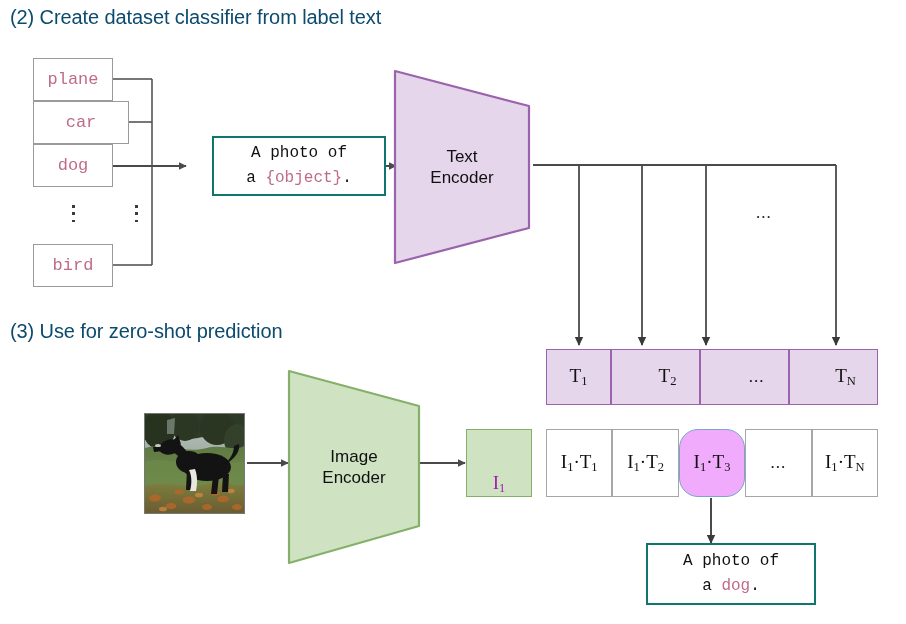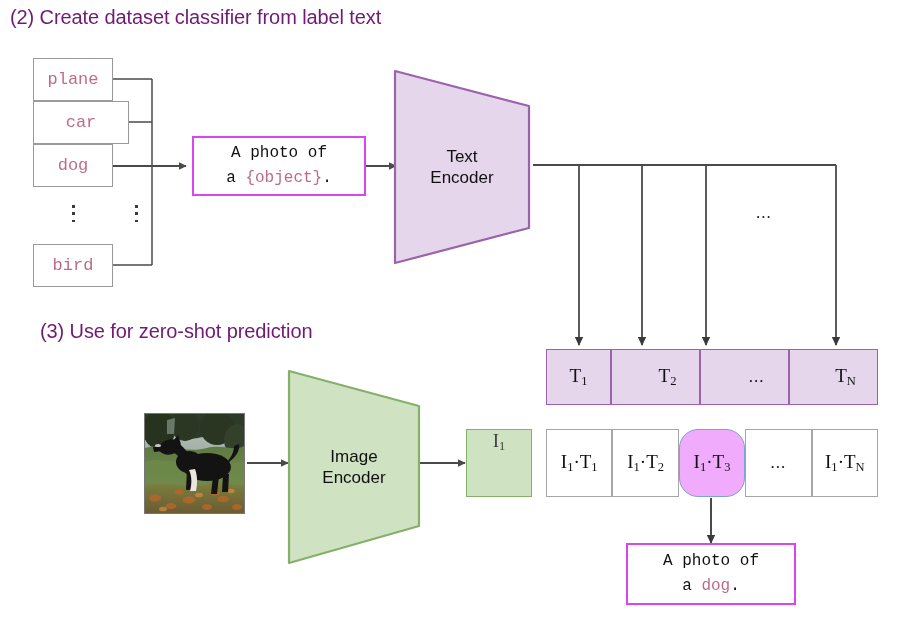--- a/index.html
+++ b/index.html
@@ -17,52 +17,53 @@
     height: 624px;
     background: #ffffff;
     overflow: hidden;
   }
   .abs { position: absolute; }
 
   
   .heading {
     font-family: "Liberation Sans", sans-serif;
     font-size: 20px;
-    color: #701a75;
+    color: #0c4a6e;
     white-space: nowrap;
     letter-spacing: -0.1px;
   }
 
   
   .label-box {
     border: 1.3px solid #9a9a9a;
     background: #ffffff;
     box-sizing: border-box;
     display: flex;
     align-items: center;
     justify-content: center;
     font-family: "Liberation Mono", "DejaVu Sans Mono", monospace;
     font-size: 17px;
     color: #bf6b87;
   }
 
   
   .prompt-box {
-    border: 2px solid #d946ef;
+    border: 2px solid #0f766e;
     background: #ffffff;
     box-sizing: border-box;
     display: flex;
     flex-direction: column;
     align-items: center;
     justify-content: center;
     font-family: "Liberation Mono", "DejaVu Sans Mono", monospace;
     font-size: 16px;
     color: #111111;
     line-height: 1.55;
     white-space: pre;
+    margin-left: 20px;
   }
   .tok-pink { color: #bf6b87; }
 
   
   .encoder {
     box-sizing: border-box;
     display: flex;
     align-items: center;
     justify-content: center;
   }
@@ -107,25 +108,25 @@
   }
   .cell-dots {
     font-family: "Liberation Serif", "DejaVu Serif", serif;
     font-size: 17px;
     letter-spacing: 1px;
   }
 
   .vec-box {
     box-sizing: border-box;
     display: flex;
-    align-items: flex-start;
+    align-items: flex-end;
     justify-content: center;
     font-family: "Liberation Serif", "DejaVu Serif", serif;
     font-size: 19px;
-    color: #404040;
+    color: #a21caf;
     background: #cfe3c3;
     border: 1.6px solid #85b069;
   }
   .vec-box sub { font-size: 0.66em; vertical-align: -0.22em; }
 
   
   .thumb {
     border: 1px solid #777;
     box-sizing: border-box;
     overflow: hidden;
@@ -250,21 +251,21 @@
       <polygon points="3,3 137,38 137,160 3,195" fill="#e6d6ec" stroke="#9b63ab" stroke-width="2.2" stroke-linejoin="round"></polygon>
     </svg>
     <div class="encoder-label">
       <div>Text</div>
       <div>Encoder</div>
     </div>
   </div>
 
   <div class="abs hdots-label" style="left:756px; top:203px;">...</div>
 
-  <div class="abs heading" style="left:10px; top:320px;margin-left:30px;">(3) Use for zero-shot prediction</div>
+  <div class="abs heading" style="left:10px; top:320px;">(3) Use for zero-shot prediction</div>
 
   <div class="abs thumb" style="left:144px; top:413px; width:101px; height:101px;">
     <svg width="99" height="99" viewBox="0 0 99 99">
       <defs>
         <linearGradient id="skyG" x1="0" y1="0" x2="0" y2="1">
           <stop offset="0%" stop-color="#b9c4c2"></stop>
           <stop offset="100%" stop-color="#7f8f76"></stop>
         </linearGradient>
         <linearGradient id="grassG" x1="0" y1="0" x2="0" y2="1">
           <stop offset="0%" stop-color="#5f7a43"></stop>

